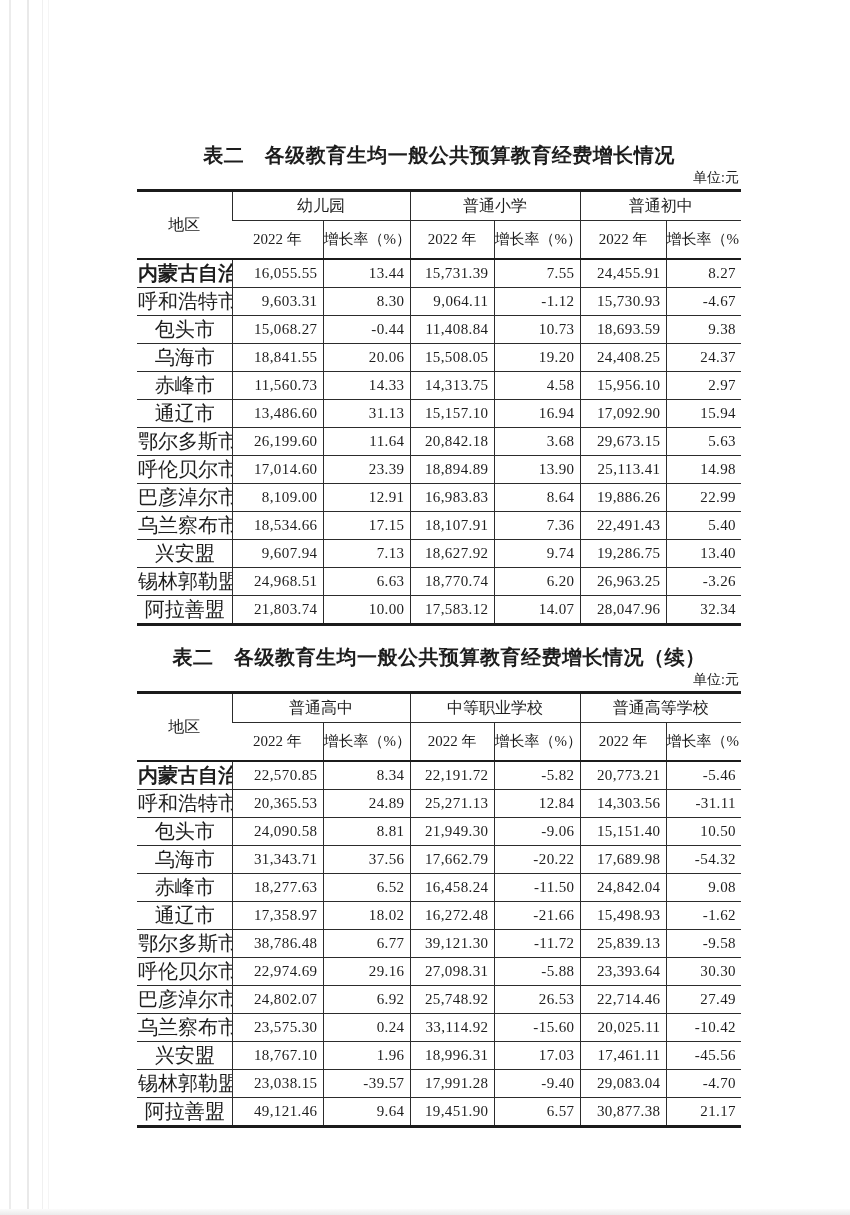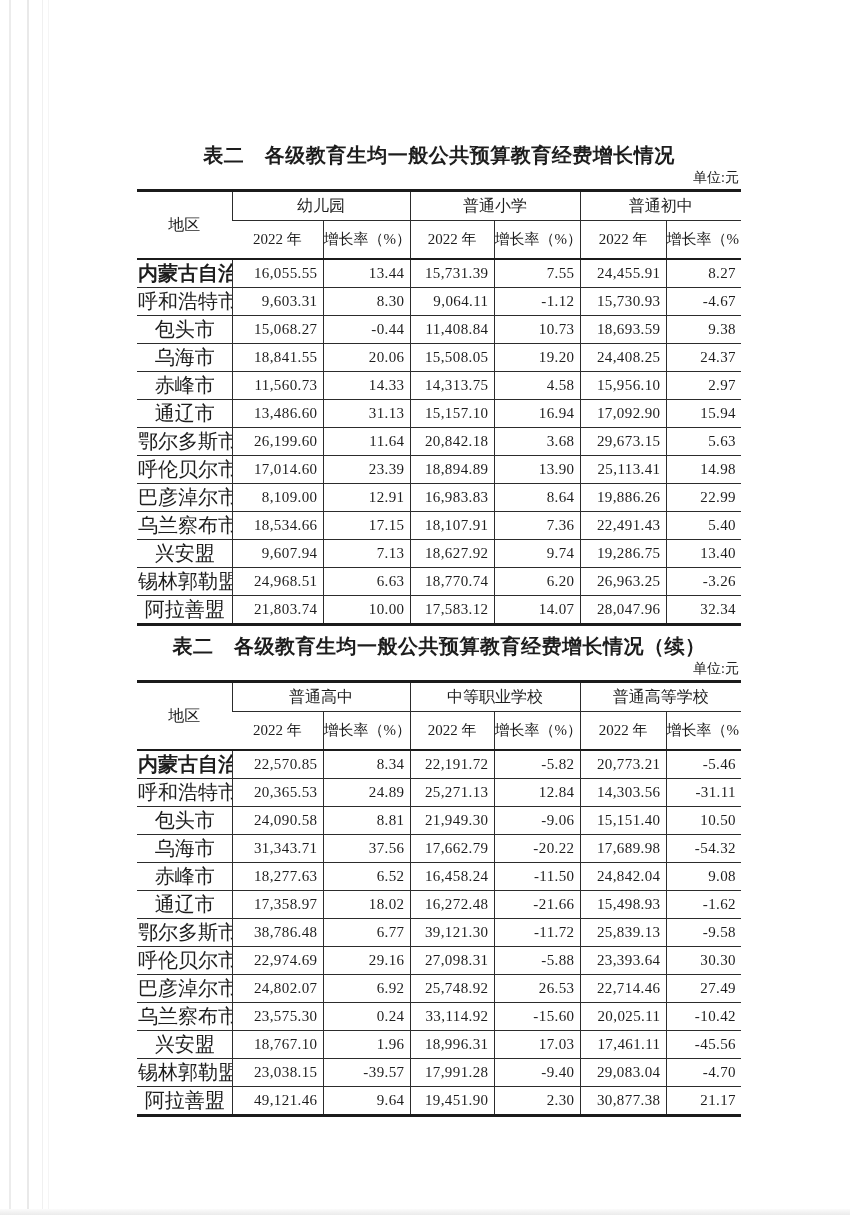--- a/index.html
+++ b/index.html
@@ -41,21 +41,21 @@
   .doc-title {
     font-family: "Liberation Sans", "DejaVu Sans", sans-serif;
     font-weight: bold;
     font-size: 20px;
     line-height: 26px;
     text-align: center;
     letter-spacing: 0.5px;
     white-space: nowrap;
   }
   .title-1 { margin-top: 142px; }
-  .title-2 { margin-top: 7px; }
+  .title-2 { margin-top: 18px; }
   .unit-line {
     text-align: right;
     font-size: 14px;
     line-height: 17px;
     margin-top: 1px;
     margin-bottom: 3px;
     padding-right: 2px;
   }
 
   table.doc-table {
@@ -406,20 +406,20 @@
           <td class="num">17,991.28</td>
           <td class="num">-9.40</td>
           <td class="num">29,083.04</td>
           <td class="num">-4.70</td>
         </tr>
         <tr>
           <td class="region">阿拉善盟</td>
           <td class="num">49,121.46</td>
           <td class="num">9.64</td>
           <td class="num">19,451.90</td>
-          <td class="num">2.30</td>
+          <td class="num">6.57</td>
           <td class="num">30,877.38</td>
           <td class="num">21.17</td>
         </tr>
       </tbody>
   </table>
 
 </div>
 
 </body></html>

